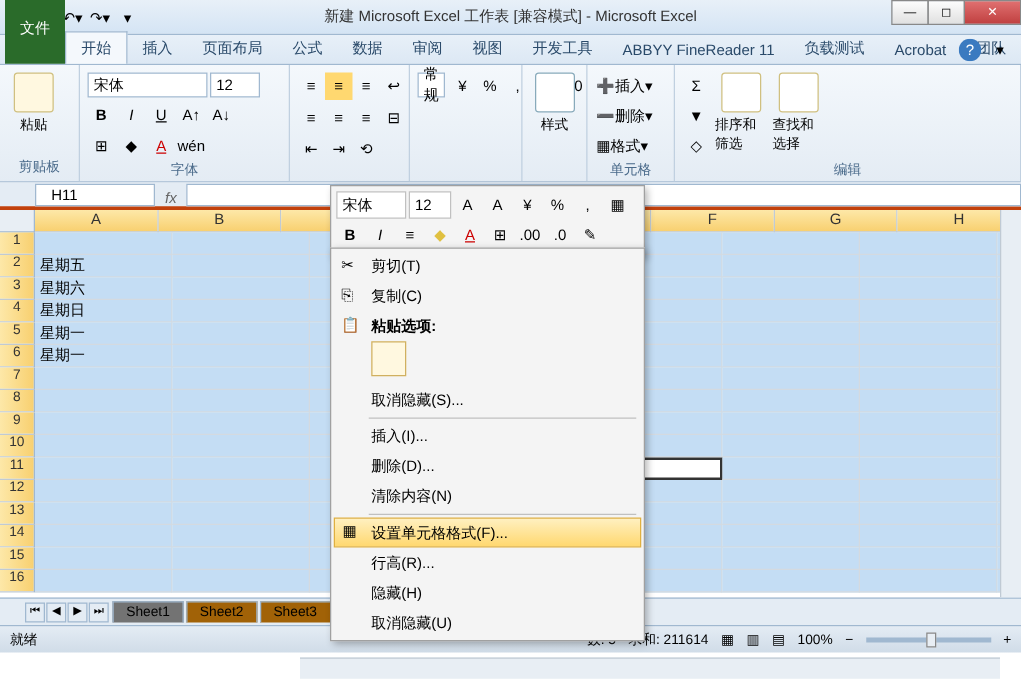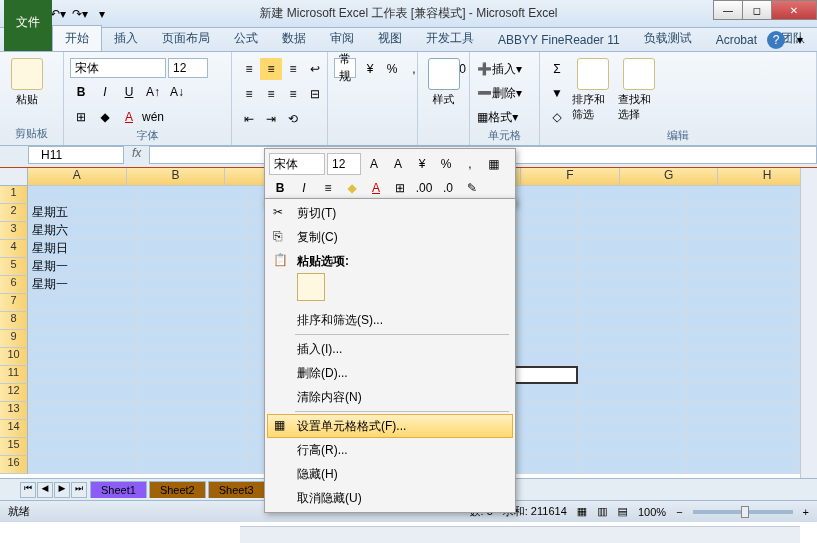--- a/index.html
+++ b/index.html
@@ -23,21 +23,21 @@
 .ribbon-group { border-right: 1px solid #c0d0e0; padding: 2px 6px; display: flex; flex-direction: column; justify-content: space-between; }
 .group-body { flex: 1; display: flex; align-items: flex-start; gap: 4px; padding-top: 4px; }
 .group-label { text-align: center; color: #4a6a8a; font-size: 11px; padding-bottom: 2px; }
 .big-btn { display: flex; flex-direction: column; align-items: center; width: 42px; cursor: pointer; }
 .big-btn .ico { width: 32px; height: 32px; background: #fff8e0; border: 1px solid #d0c080; border-radius: 3px; }
 .big-btn span { font-size: 11px; margin-top: 2px; }
 .small-col { display: flex; flex-direction: column; gap: 2px; }
 .small-btn { width: 22px; height: 22px; border: 1px solid transparent; display: flex; align-items: center; justify-content: center; cursor: pointer; font-size: 12px; }
 .combo { height: 20px; border: 1px solid #a0b8d0; background: #fff; display: flex; align-items: center; padding: 0 4px; font-size: 12px; }
 
-.formula-bar { height: 22px; background: #e4ecf4; border-bottom: 1px solid #c2410c; display: flex; align-items: flex-start; }
+.formula-bar { height: 22px; background: #e4ecf4; border-bottom: 3px solid #c2410c; display: flex; align-items: flex-end; }
 .namebox { width: 96px; height: 18px; background: #fff; border: 1px solid #a0b8d0; margin-left: 28px; padding-left: 12px; font-size: 12px; display: flex; align-items: center; }
 .fx { margin: 0 8px; font-style: italic; color: #666; }
 .formula-input { flex: 1; height: 18px; background: #fff; border: 1px solid #a0b8d0; }
 
 .grid-area { position: relative; height: 310px; overflow: hidden; }
 .col-headers { height: 18px; display: flex; margin-left: 28px; background: linear-gradient(#f8fafc,#e8eef4); }
 .col-headers.sel .ch { background: linear-gradient(#fde8a8,#f8d070); }
 .ch { width: 110px; border-right: 1px solid #c0cad4; border-bottom: 1px solid #c0cad4; text-align: center; font-size: 12px; color: #333; }
 .corner { position: absolute; left: 0; top: 0; width: 28px; height: 18px; background: #e8eef4; border-right: 1px solid #a0b8d0; border-bottom: 1px solid #a0b8d0; }
 .rows { position: absolute; left: 0; top: 18px; }
@@ -54,21 +54,21 @@
 .context-menu { position: absolute; left: 264px; top: 198px; width: 252px; background: #f4f4f4; border: 1px solid #a0a0a0; box-shadow: 2px 2px 6px rgba(0,0,0,0.3); z-index: 10; padding: 2px; }
 .cm-item { height: 24px; display: flex; align-items: center; padding-left: 30px; font-size: 12px; cursor: pointer; position: relative; }
 .cm-item:hover, .cm-item.hov { background: linear-gradient(#fff0c0,#ffd870); border: 1px solid #e0b040; padding-left: 29px; }
 .cm-item .ico { position: absolute; left: 6px; width: 16px; height: 16px; }
 .cm-sep { height: 1px; background: #c0c0c0; margin: 2px 4px 2px 28px; }
 .cm-paste-opts { padding-left: 30px; padding-bottom: 4px; }
 .paste-ico { width: 28px; height: 28px; border: 1px solid #d0b060; background: #fff8e0; display: inline-block; }
 
 .sheet-tabs { height: 22px; background: #e4ecf4; display: flex; align-items: center; border-top: 1px solid #a0b8d0; padding-left: 20px; }
 .nav-btn { width: 16px; height: 16px; border: 1px solid #a0b8d0; margin-right: 1px; text-align: center; font-size: 9px; cursor: pointer; }
-.stab { padding: 2px 10px; background: #8b5cf6; border: 1px solid #a0b8d0; border-bottom: none; font-size: 11px; margin-left: 2px; cursor: pointer; }
+.stab { padding: 2px 10px; background: #737373; border: 1px solid #a0b8d0; border-bottom: none; font-size: 11px; margin-left: 2px; cursor: pointer; }
 .stab.inactive { background: #a16207; }
 
 .statusbar { height: 22px; background: linear-gradient(#e4ecf4,#d0dce8); display: flex; align-items: center; justify-content: space-between; padding: 0 8px; font-size: 11px; border-top: 1px solid #a0b8d0; }
 .status-right { display: flex; gap: 10px; align-items: center; }
 .zoom-slider { width: 100px; height: 4px; background: #a0b8d0; position: relative; }
 .zoom-thumb { position: absolute; left: 48px; top: -4px; width: 8px; height: 12px; background: #e8eef4; border: 1px solid #888; }
 
 .vscroll { position: absolute; right: 0; top: 0; width: 17px; height: 100%; background: #e8eef4; border-left: 1px solid #c0cad4; }
 .hscroll { position: absolute; bottom: 0; left: 240px; right: 17px; height: 17px; background: #e8eef4; border-top: 1px solid #c0cad4; }
 </style>
@@ -471,21 +471,21 @@
   <div class="cm-item">
       <span class="ico">⎘</span>
       <span>复制(C)</span>
     </div>
   <div class="cm-item">
       <span class="ico">📋</span>
       <b>粘贴选项:</b>
     </div>
   <div class="cm-paste-opts"><div class="paste-ico"></div></div>
   <div class="cm-item">
-      <span>排序和筛选(S)...</span>
+      <span>取消隐藏(S)...</span>
     </div>
   <div class="cm-sep"></div>
   <div class="cm-item">
       <span>插入(I)...</span>
     </div>
   <div class="cm-item">
       <span>删除(D)...</span>
     </div>
   <div class="cm-item">
       <span>清除内容(N)</span>

